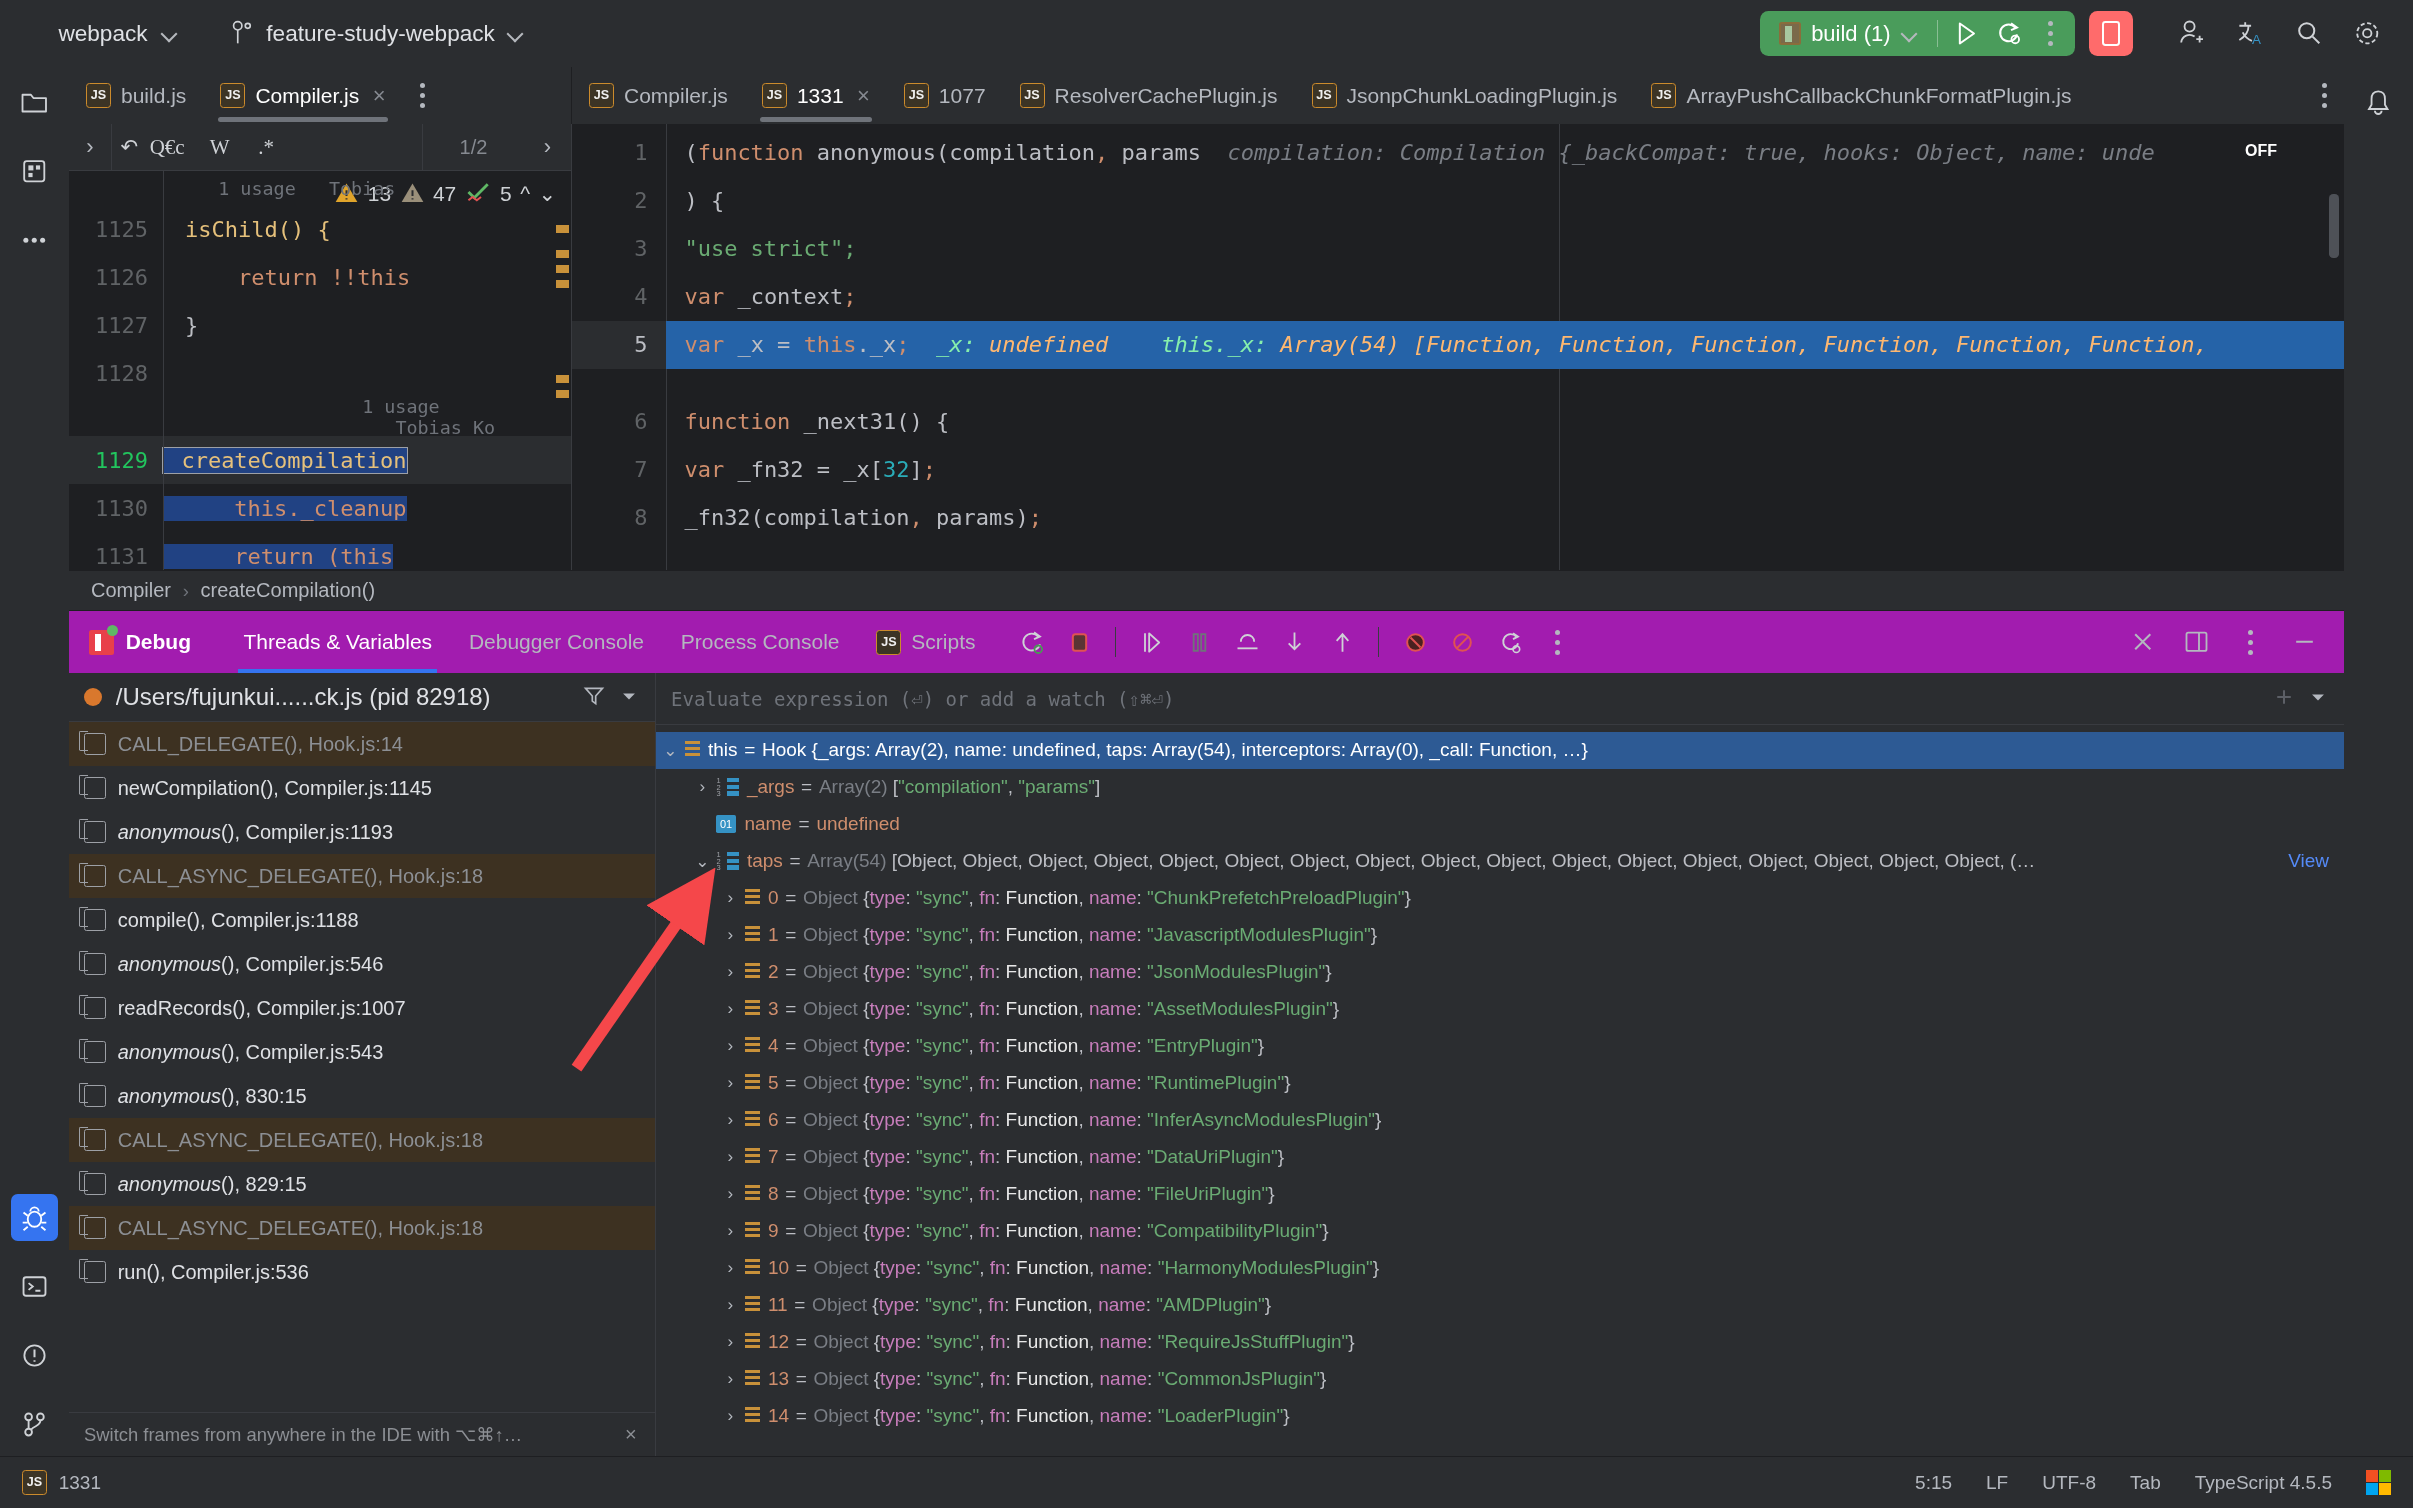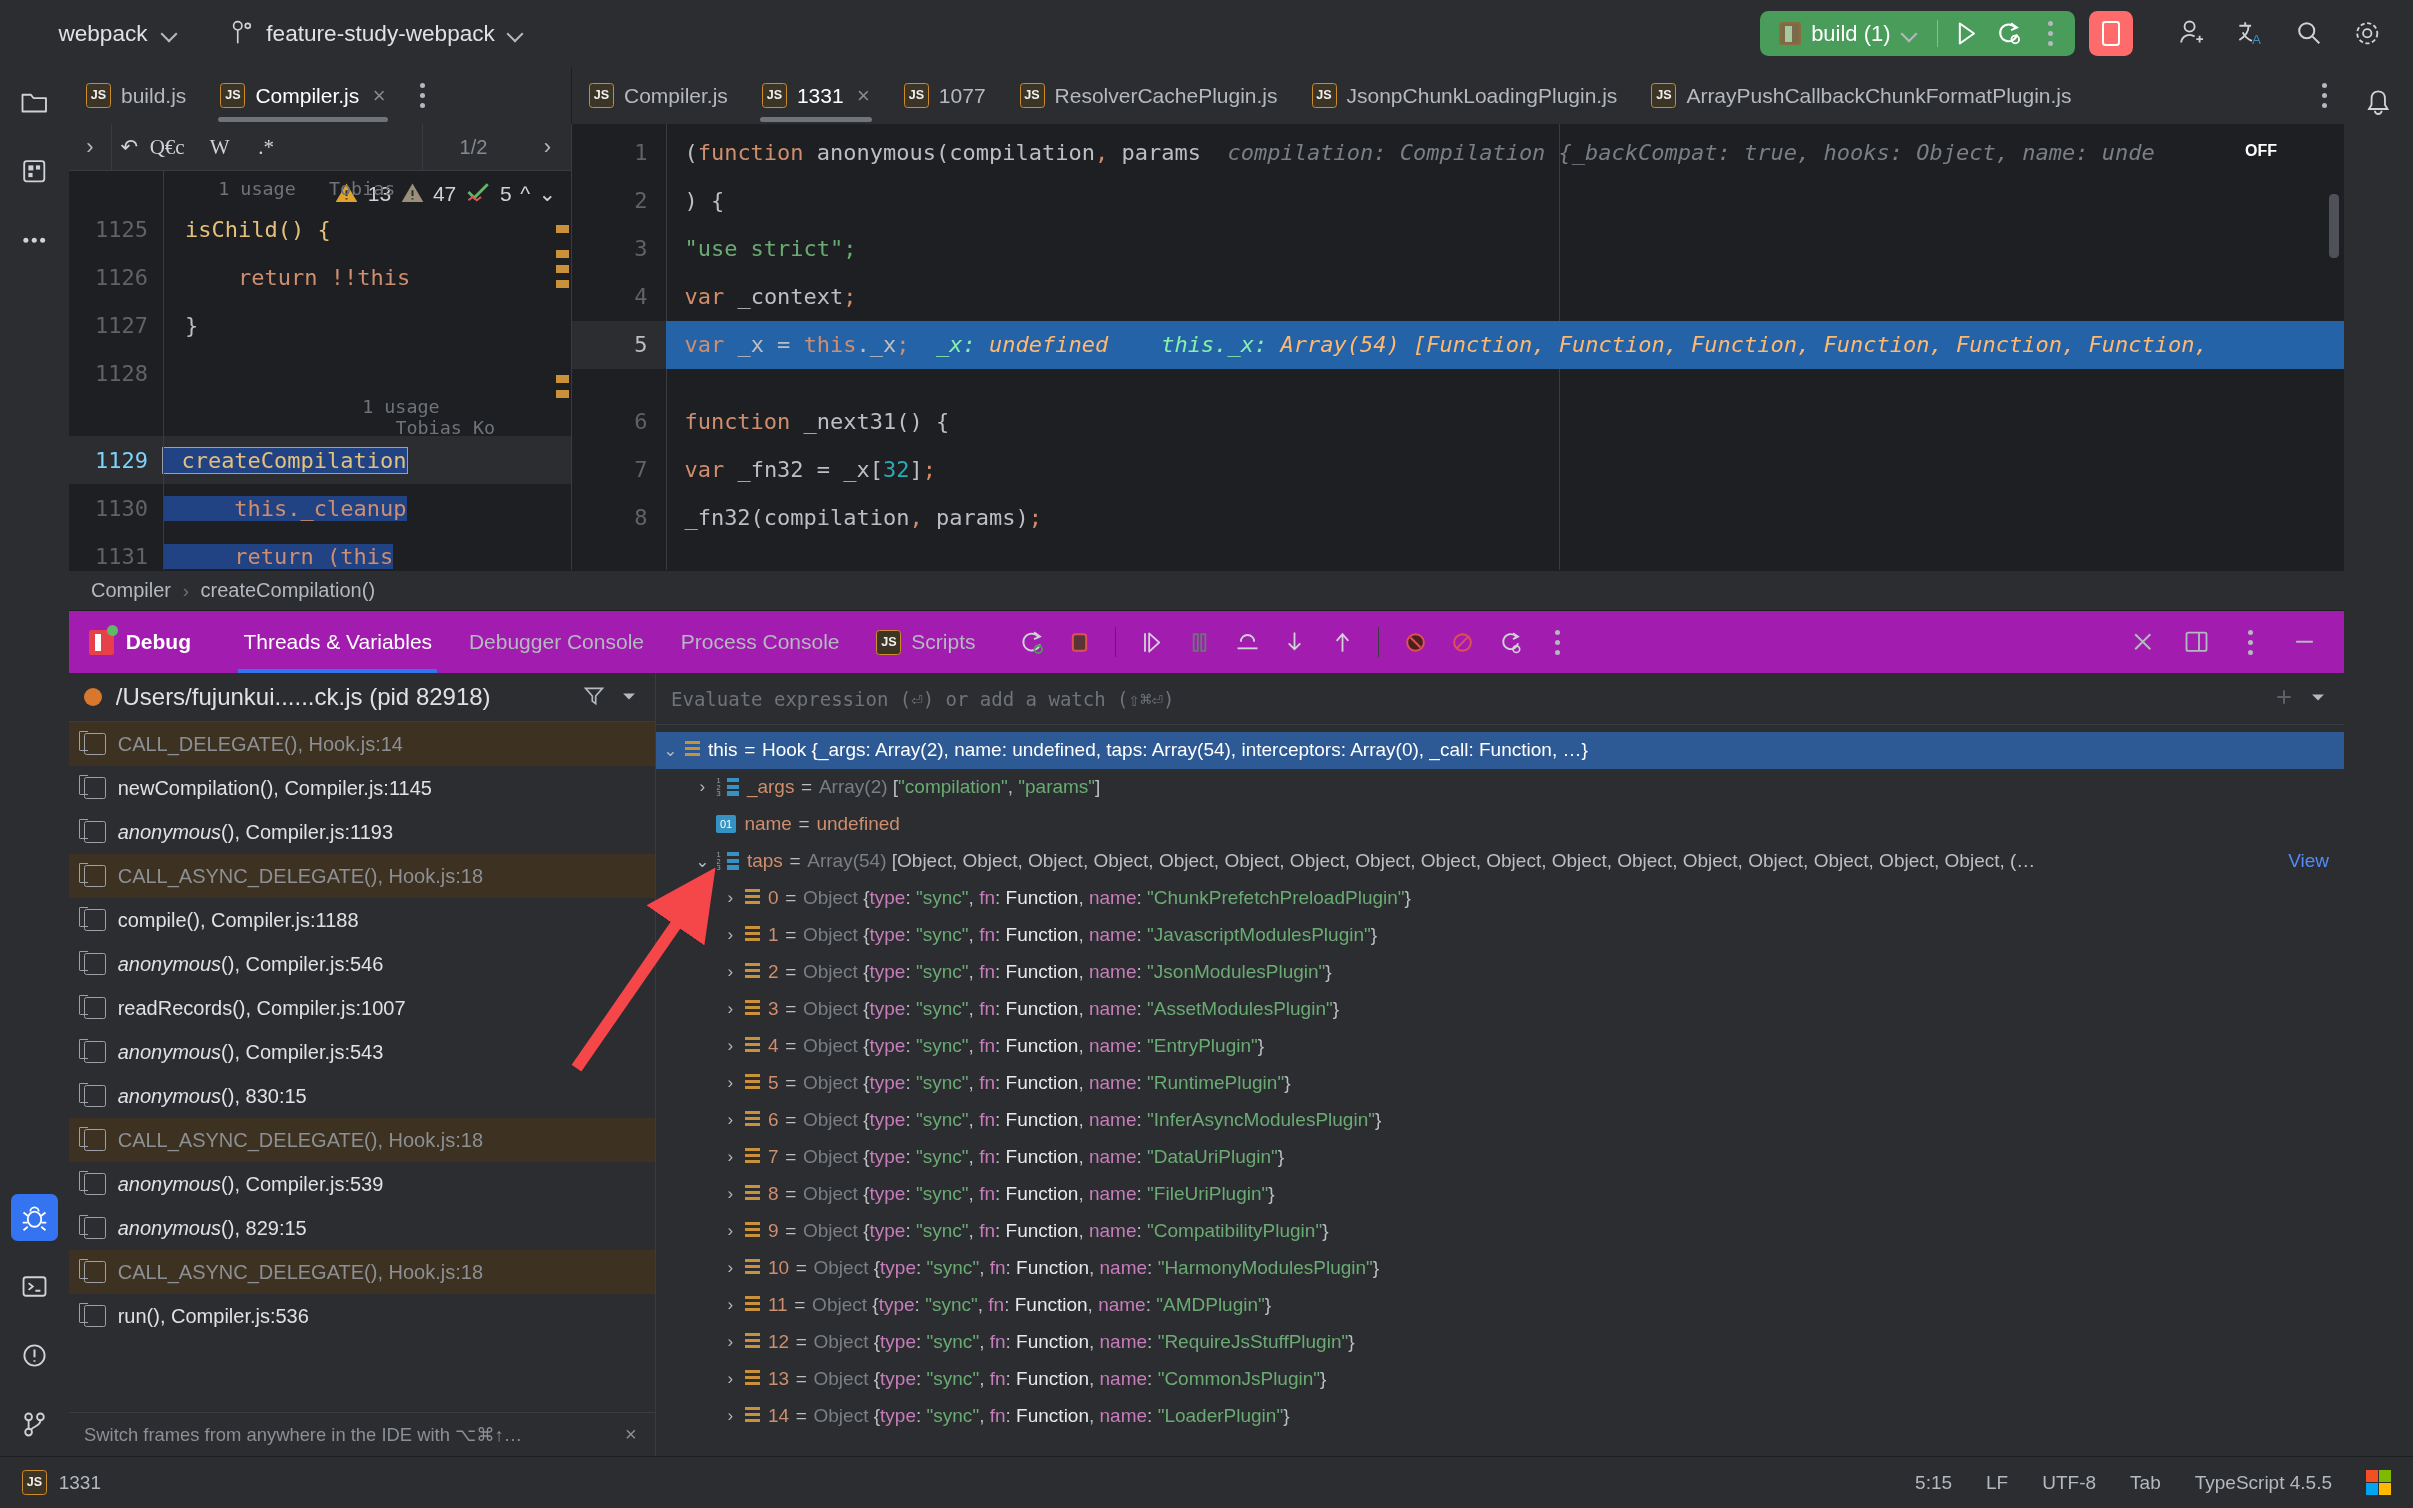--- a/index.html
+++ b/index.html
@@ -466,21 +466,21 @@
 
             <div class="lrow" style="height:39px;">
               <div class="ln" style="width:94px;"></div>
               <div class="ltext" style="color:#6f737a; font-size:18.4px;">
                 <span>1 usage</span>
                 &nbsp;&nbsp;&nbsp;<span>Tobias Ko</span>
               </div>
             </div>
 
             <div class="lrow hlrow">
-              <div class="ln" style="color:#7dd3fc;">1129</div>
+              <div class="ln" style="color:#22c55e;">1129</div>
               <div class="ltext selrow" style="color:#e5c07b; padding-left:18.4px; outline:1.7px solid #9da0a6;">createCompilation</div>
             </div>
             <div class="lrow">
               <div class="ln">1130</div>
               <div class="ltext selrow" style="color:#cf8e6d; padding-left:18.4px;">    this._cleanup</div>
             </div>
             <div class="lrow">
               <div class="ln">1131</div>
               <div class="ltext selrow" style="color:#cf8e6d; padding-left:18.4px;">    return (this</div>
             </div>
@@ -720,24 +720,20 @@
                   <span class="fico"></span>
                   <span><em>anonymous</em><span>(), Compiler.js:543</span></span>
                 </div>
               <div class="frame">
                   <span class="fico"></span>
                   <span><em>anonymous</em><span>(), 830:15</span></span>
                 </div>
               <div class="frame lib">
                   <span class="fico"></span>
                   <span>CALL_ASYNC_DELEGATE(), Hook.js:18</span>
-                </div>
-              <div class="frame">
-                  <span class="fico"></span>
-                  <span><em>anonymous</em><span>(), Compiler.js:539</span></span>
                 </div>
               <div class="frame">
                   <span class="fico"></span>
                   <span><em>anonymous</em><span>(), 829:15</span></span>
                 </div>
               <div class="frame lib">
                   <span class="fico"></span>
                   <span>CALL_ASYNC_DELEGATE(), Hook.js:18</span>
                 </div>
               <div class="frame">

